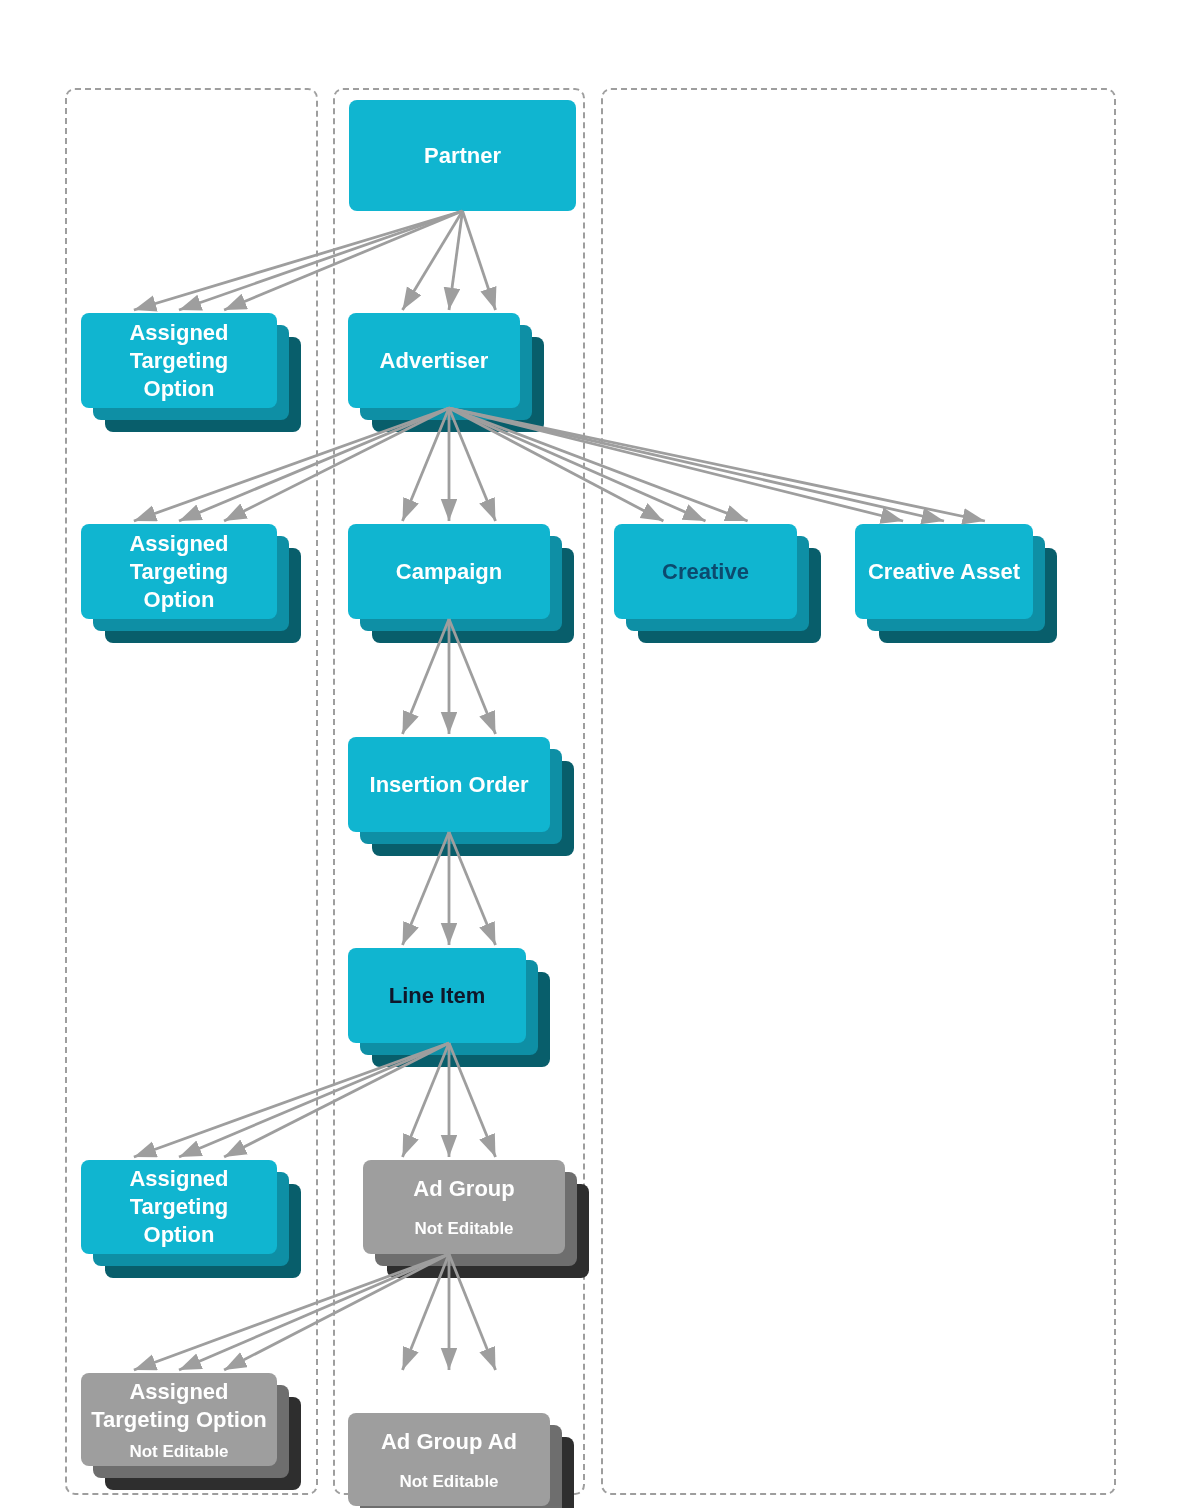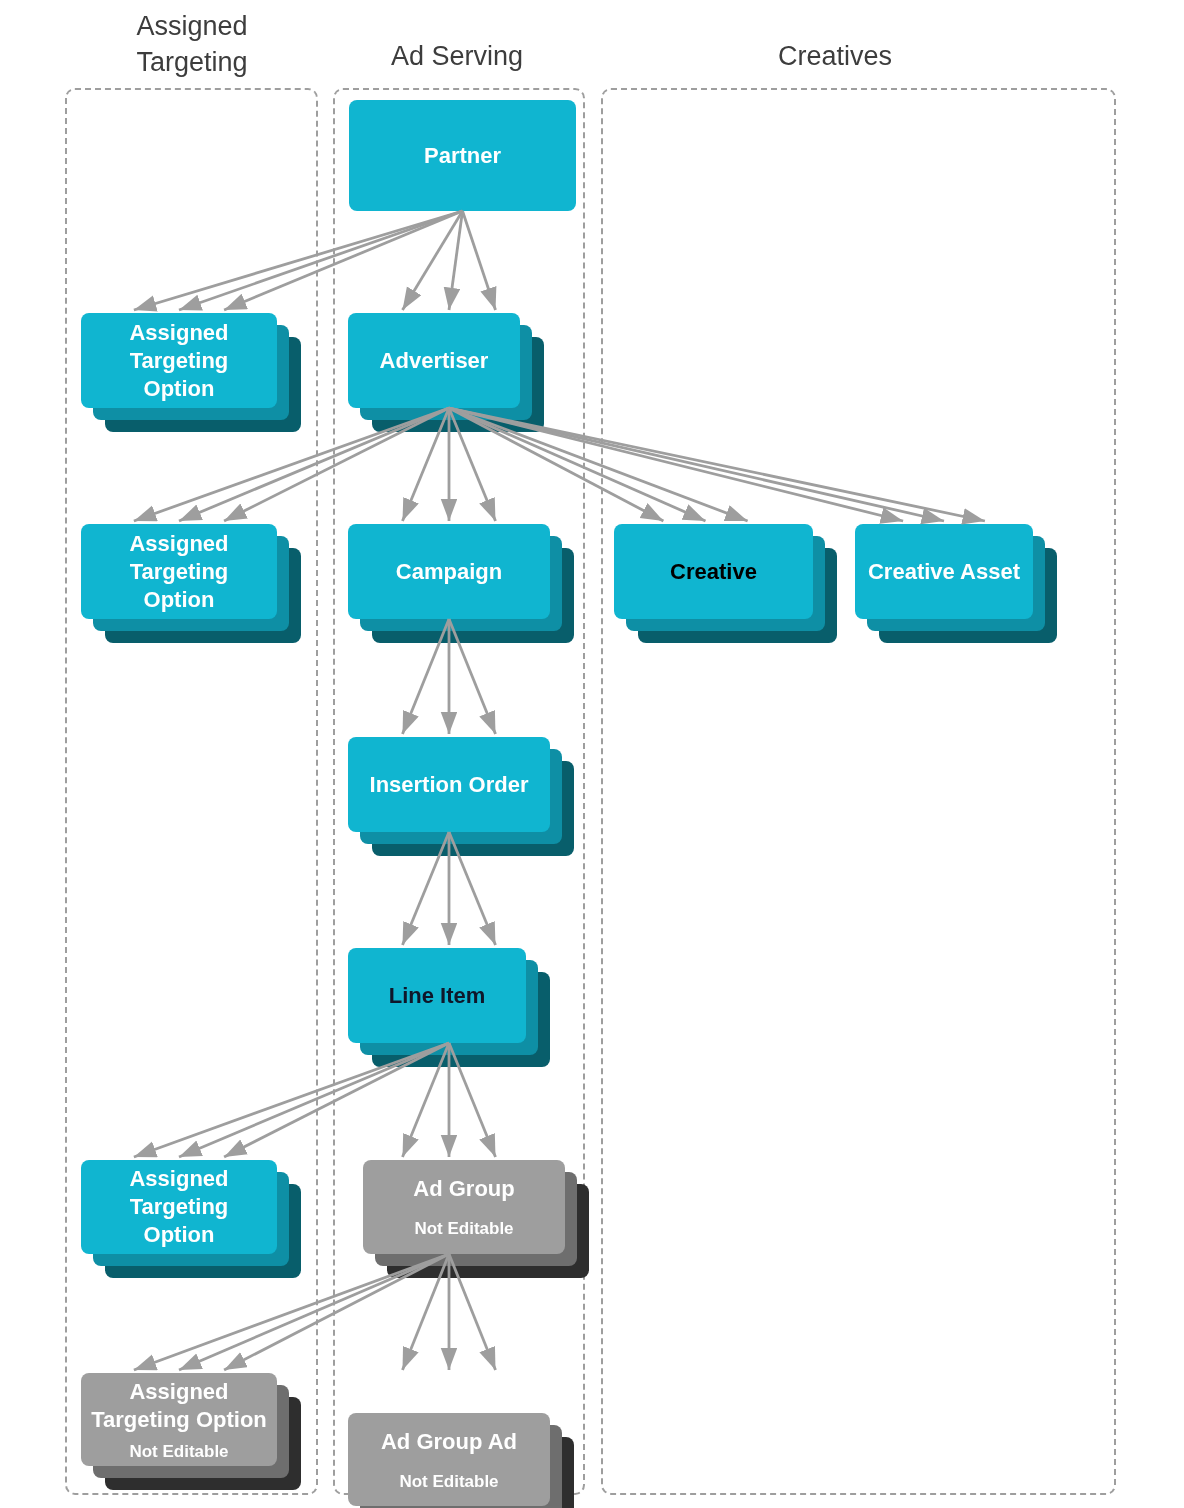--- a/index.html
+++ b/index.html
@@ -73,23 +73,20 @@
 </style>
 </head>
 <body>
 
 <div id="canvas">
 
   <div class="col" id="col-assigned-targeting"></div>
   <div class="col" id="col-ad-serving"></div>
   <div class="col" id="col-creatives"></div>
 
-  <div class="hdr" id="hdr-assigned-targeting" style="color: rgb(61, 61, 61);">Assigned Targeting</div>
-  <div class="hdr" id="hdr-ad-serving" style="color: rgb(61, 61, 61);">Ad Serving</div>
-  <div class="hdr" id="hdr-creatives" style="color: rgb(61, 61, 61);">Creatives</div>
 
   <div id="nodes">
       <div class="node cyan" style="left: 349px; top: 100px; width: 227px; height: 111px; color: rgb(255, 255, 255);">
         <div class="nlabel">Partner</div>
       </div>
       <div class="node cyan stacked" style="left: 81px; top: 313px; width: 196px; height: 95px; color: rgb(255, 255, 255);">
         <div class="nlabel">Assigned</div>
         <div class="nlabel">Targeting</div>
         <div class="nlabel">Option</div>
       </div>
@@ -97,21 +94,21 @@
         <div class="nlabel">Advertiser</div>
       </div>
       <div class="node cyan stacked" style="left: 81px; top: 524px; width: 196px; height: 95px; color: rgb(255, 255, 255);">
         <div class="nlabel">Assigned</div>
         <div class="nlabel">Targeting</div>
         <div class="nlabel">Option</div>
       </div>
       <div class="node cyan stacked" style="left: 348px; top: 524px; width: 202px; height: 95px; color: rgb(255, 255, 255);">
         <div class="nlabel">Campaign</div>
       </div>
-      <div class="node cyan stacked" style="left: 614px; top: 524px; width: 199px; height: 95px; color: #000000;">
+      <div class="node cyan stacked" style="left: 614px; top: 524px; width: 183px; height: 95px; color: #0c4a6e;">
         <div class="nlabel">Creative</div>
       </div>
       <div class="node cyan stacked" style="left: 855px; top: 524px; width: 178px; height: 95px; color: rgb(255, 255, 255);">
         <div class="nlabel">Creative Asset</div>
       </div>
       <div class="node cyan stacked" style="left: 348px; top: 737px; width: 202px; height: 95px; color: rgb(255, 255, 255);">
         <div class="nlabel">Insertion Order</div>
       </div>
       <div class="node cyan stacked" style="left: 348px; top: 948px; width: 178px; height: 95px; color: #0f172a;">
         <div class="nlabel">Line Item</div>

